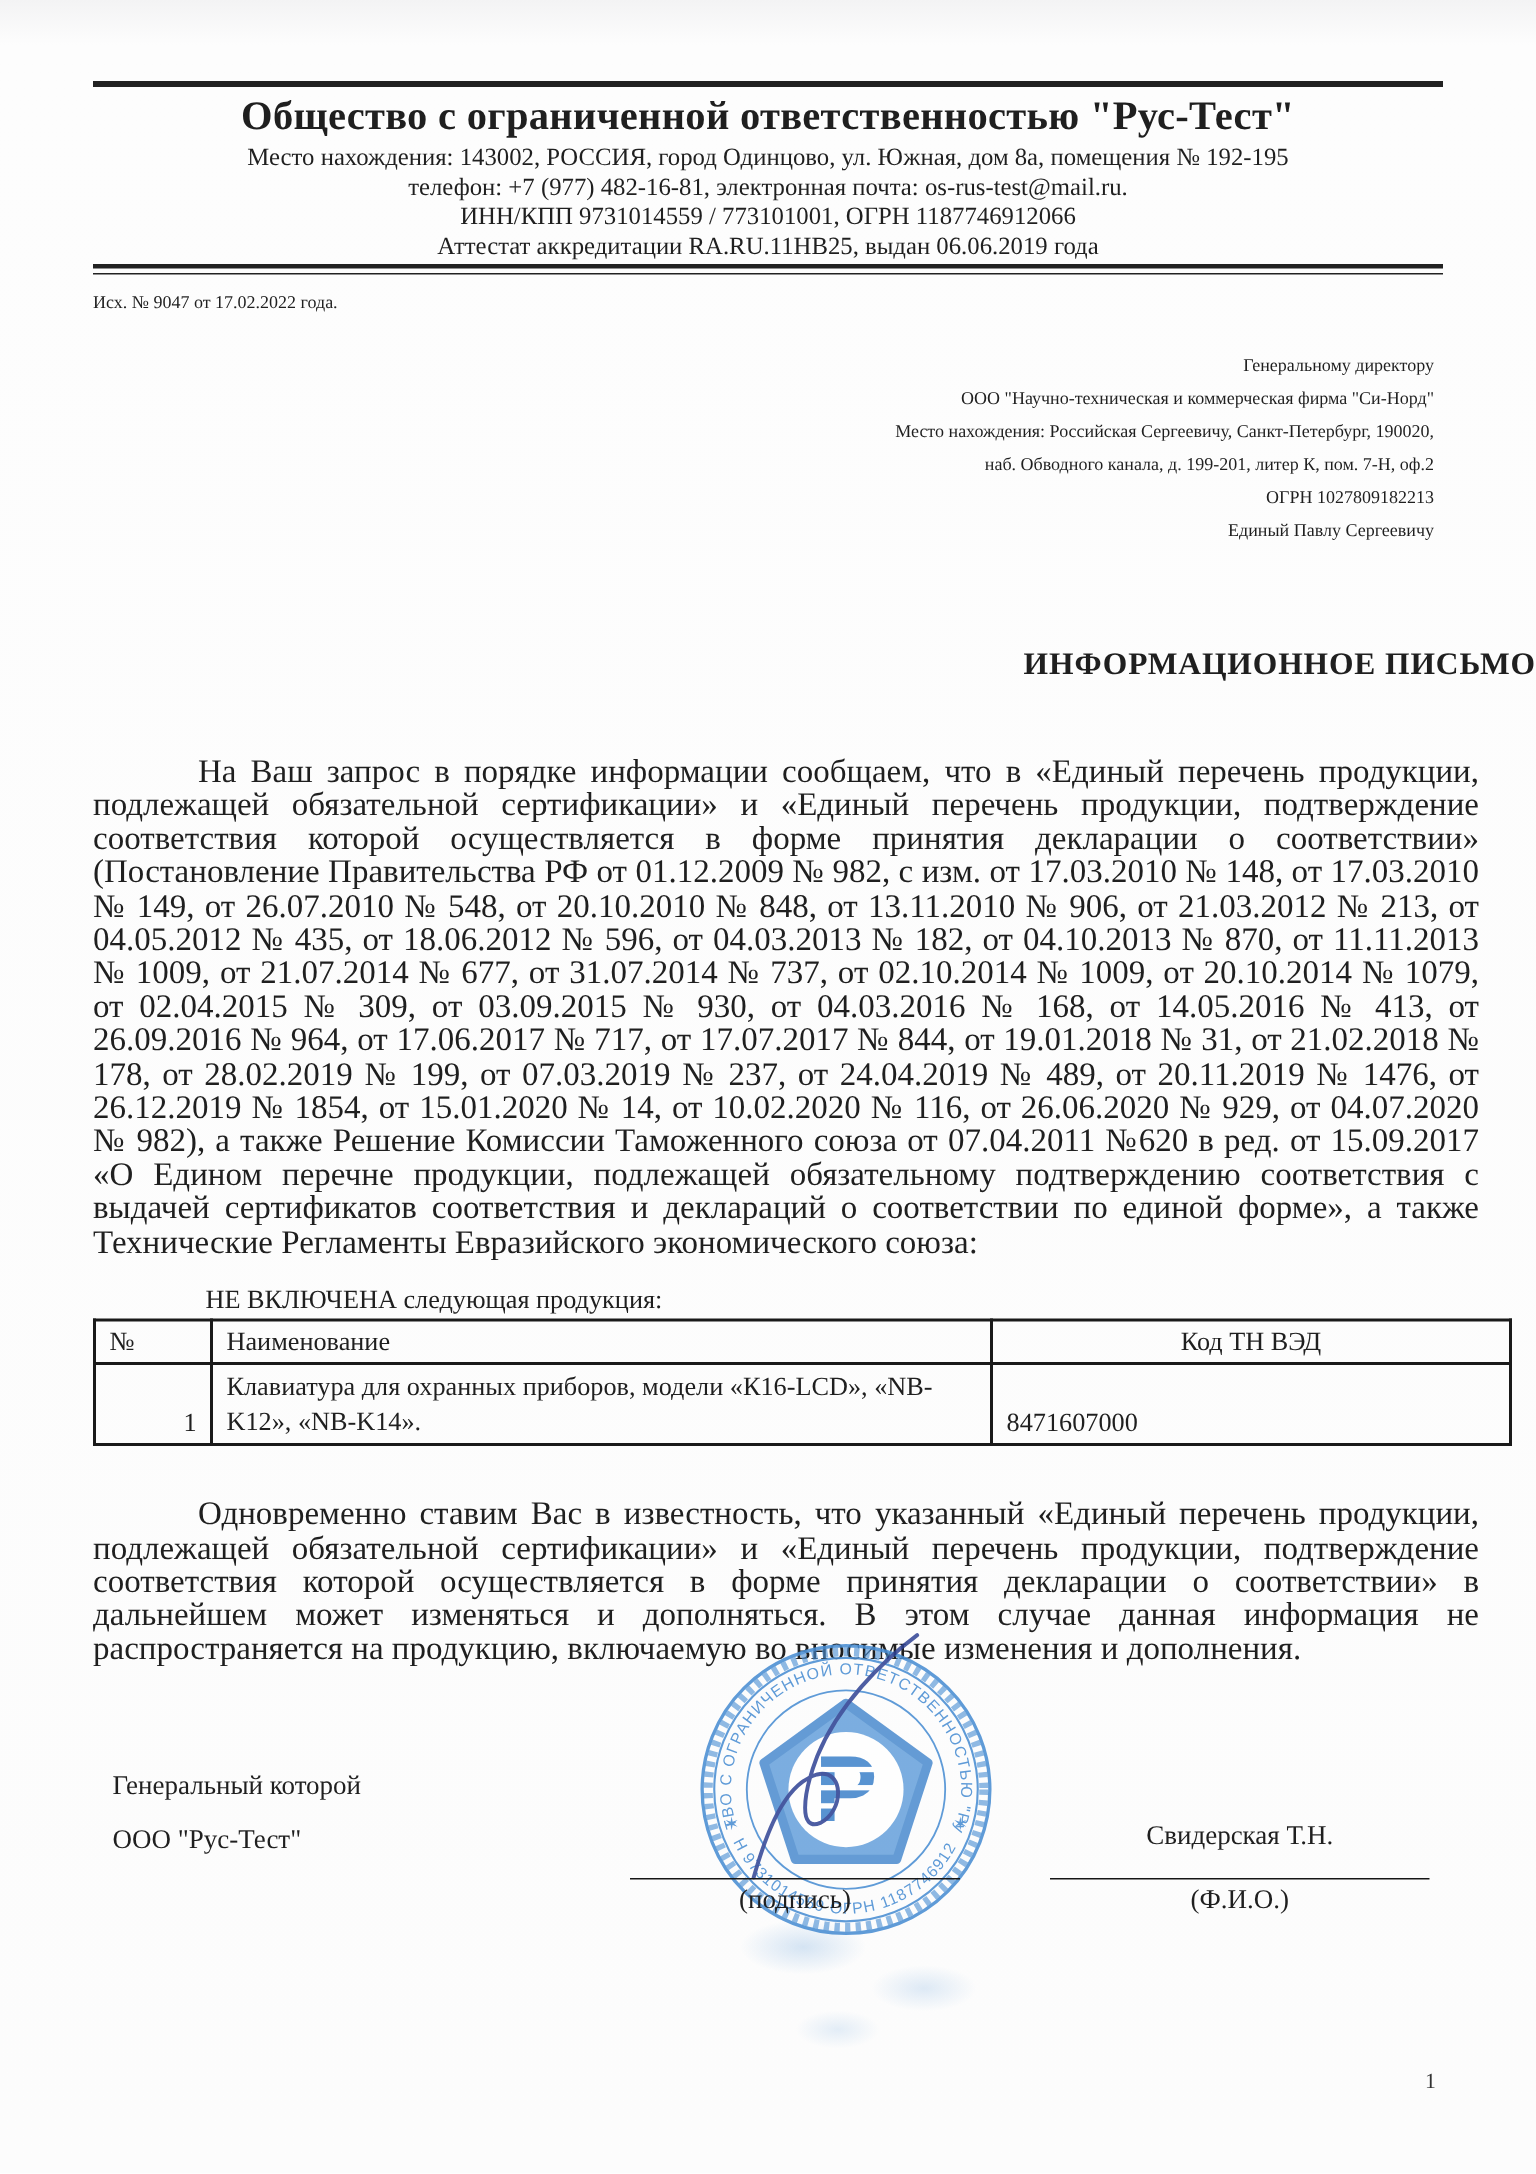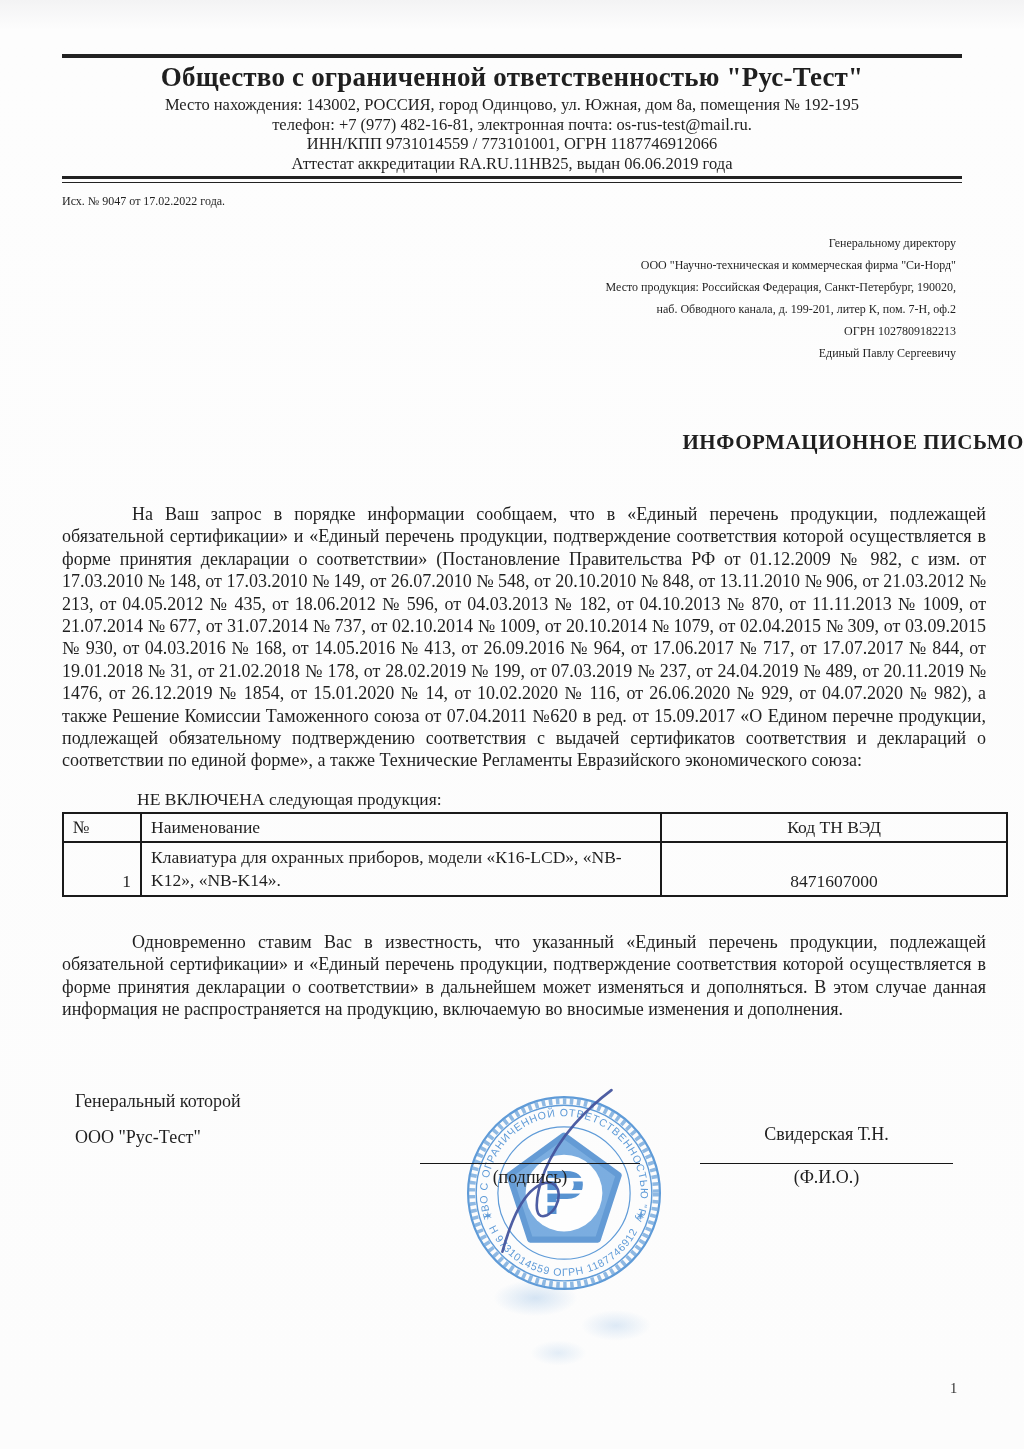--- a/index.html
+++ b/index.html
@@ -11,31 +11,31 @@
     color:#1f1f1f;
   }
   .letterhead { margin:54px 62px 0 62px; }
   .rule-top { height:4px; background:#222; }
   .lh-title { text-align:center; font-size:27px; font-weight:bold; line-height:36px; margin-top:1px; letter-spacing:0.2px; }
   .lh-line { text-align:center; font-size:16.5px; line-height:19.5px; }
   .rule-double { margin-top:3px; height:7px; border-top:3px solid #222; border-bottom:1.5px solid #222; }
   .ref-line { margin:7px 62px 0 62px; font-size:12px; line-height:22px; }
   .recipient { margin:20px 68px 12px 0; text-align:right; font-size:12px; line-height:22px; }
   .doc-title { margin-top:66px; text-align:right; font-size:21px; font-weight:bold; letter-spacing:0.6px; }
-  .para { margin-left:62px; margin-right:38px; font-size:18px; line-height:22.4px; text-align:justify; text-indent:70px; }
+  .para { margin-left:62px; margin-right:38px; font-size:22px; line-height:22.4px; text-align:justify; text-indent:70px; }
   .para1 { margin-top:48px; }
   .para2 { margin-top:34px; }
   .table-intro { margin:16px 62px 0 137px; font-size:17.5px; line-height:22px; }
   table.products { margin:2px 62px 0 62px; width:900px; border-collapse:collapse; font-size:17.5px; table-layout:fixed; }
   table.products th, table.products td { border:2px solid #1a1a1a; padding:3px 9px; font-weight:normal; }
   .c-num { width:78px; } .c-name { width:520px; } .c-code { width:346px; }
   th.c-num { text-align:left; } th.c-name { text-align:left; } th.c-code { text-align:center; }
   td.cell-num { text-align:right; vertical-align:bottom; padding-bottom:5px; }
   td.cell-name { vertical-align:top; line-height:23px; padding-top:4px; padding-bottom:5px; }
-  td.cell-code { text-align:center; vertical-align:bottom; padding-bottom:5px; }
+  td.cell-code { text-align:left; vertical-align:bottom; padding-bottom:5px; }
   .sig-block { position:relative; margin:66px 62px 0 62px; height:250px; font-size:18px; }
   .sig-position { position:absolute; left:13px; top:4px; }
   .sig-company { position:absolute; left:13px; top:40px; }
   .sig-line { position:absolute; border-top:1.5px solid #161616; z-index:3; }
   .sig-line-left { left:358px; top:76px; width:220px; }
   .sig-line-right { left:638px; top:76px; width:253px; }
   .sig-caption { position:absolute; top:80px; text-align:center; z-index:3; }
   .sig-caption-left { left:358px; width:220px; }
   .sig-caption-right { left:638px; width:253px; }
   .sig-name { position:absolute; left:638px; top:37px; width:253px; text-align:center; }
@@ -61,21 +61,21 @@
     <div class="lh-line">ИНН/КПП 9731014559 / 773101001, ОГРН 1187746912066</div>
     <div class="lh-line">Аттестат аккредитации RA.RU.11НВ25, выдан 06.06.2019 года</div>
     <div class="rule-double"></div>
   </header>
 
   <div class="ref-line">Исх. № 9047 от 17.02.2022 года.</div>
 
   <div class="recipient">
     <div>Генеральному директору</div>
     <div>ООО "Научно-техническая и коммерческая фирма "Си-Норд"</div>
-    <div>Место продукция: Российская Федерация, Санкт-Петербург, 190020,</div>
+    <div>Место нахождения: Российская Сергеевичу, Санкт-Петербург, 190020,</div>
     <div>наб. Обводного канала,  д. 199-201, литер К, пом. 7-Н, оф.2</div>
     <div>ОГРН 1027809182213</div>
     <div>Единый Павлу Сергеевичу</div>
   </div>
 
   <div class="doc-title">ИНФОРМАЦИОННОЕ ПИСЬМО</div>
 
   <p class="para para1">На Ваш запрос в порядке информации сообщаем, что в «Единый перечень продукции, подлежащей обязательной сертификации» и «Единый перечень продукции, подтверждение соответствия которой осуществляется в форме принятия декларации о соответствии» (Постановление Правительства РФ от 01.12.2009 № 982, с изм. от 17.03.2010 № 148, от 17.03.2010 № 149, от 26.07.2010 № 548, от 20.10.2010 № 848, от 13.11.2010 № 906, от 21.03.2012 № 213, от 04.05.2012 № 435, от 18.06.2012 № 596, от 04.03.2013 № 182, от 04.10.2013 № 870, от 11.11.2013 № 1009, от 21.07.2014 № 677, от 31.07.2014 № 737, от 02.10.2014 № 1009, от 20.10.2014 № 1079, от 02.04.2015 № 309, от 03.09.2015 № 930, от 04.03.2016 № 168, от 14.05.2016 № 413, от 26.09.2016 № 964, от 17.06.2017 № 717, от 17.07.2017 № 844, от 19.01.2018 № 31, от 21.02.2018 № 178, от 28.02.2019 № 199, от 07.03.2019 № 237, от 24.04.2019 № 489, от 20.11.2019 № 1476, от 26.12.2019 № 1854, от 15.01.2020 № 14, от 10.02.2020 № 116, от 26.06.2020 № 929, от 04.07.2020 № 982), а также Решение Комиссии Таможенного союза от 07.04.2011 №620 в ред. от 15.09.2017 «О Едином перечне продукции, подлежащей обязательному подтверждению соответствия с выдачей сертификатов соответствия и деклараций о соответствии по единой форме», а также Технические Регламенты Евразийского экономического союза:</p>
 
   <div class="table-intro">НЕ ВКЛЮЧЕНА следующая продукция:</div>

